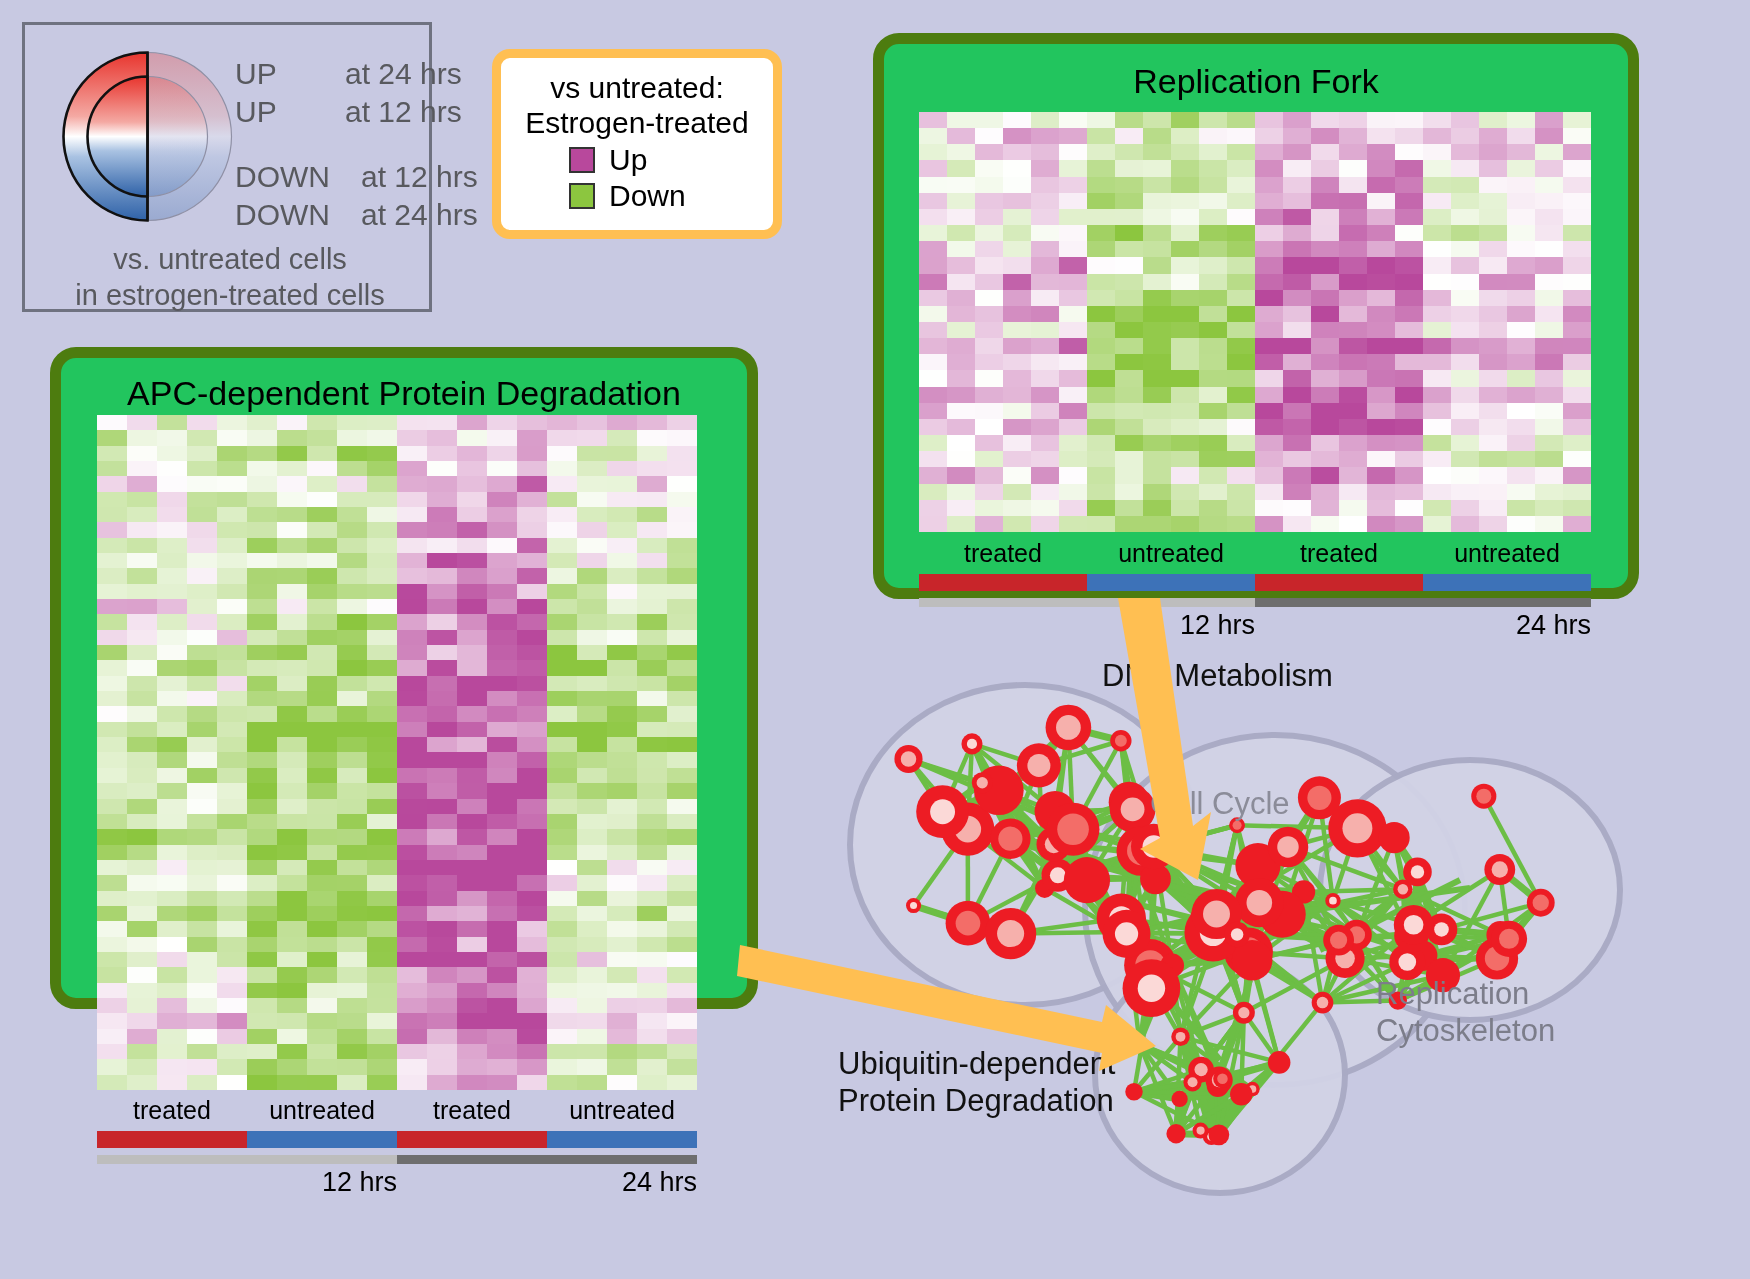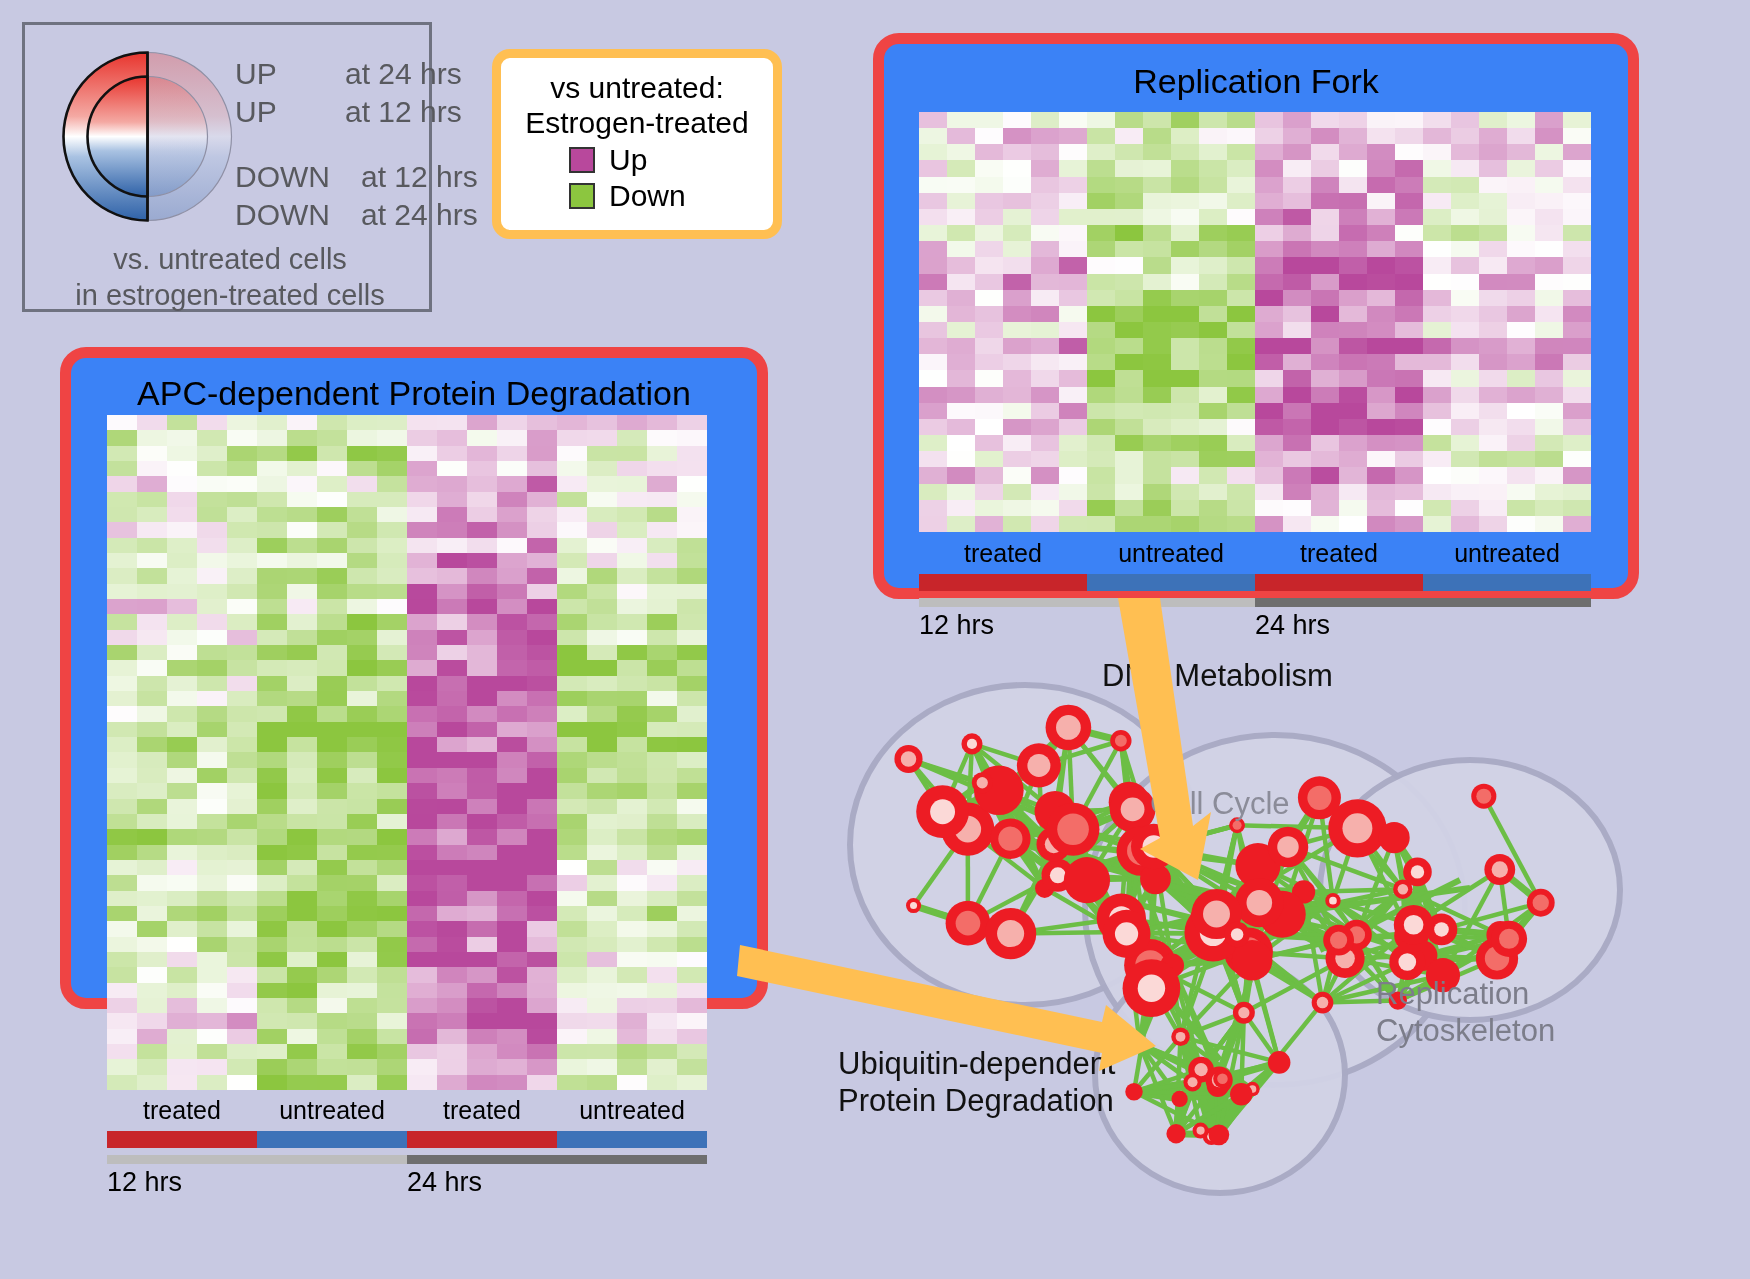--- a/index.html
+++ b/index.html
@@ -33,43 +33,43 @@
     background:#ffffff;border:9px solid #ffbf52;border-radius:18px;box-sizing:border-box;
   }
   #legend-updown-inner{padding:12px 0 0 0;text-align:center;}
   .lg-title{font-size:30px;color:#000;line-height:1.18;}
   .lg-row{display:flex;align-items:center;justify-content:center;gap:14px;margin-top:2px;}
   .sw{width:26px;height:26px;border:2px solid #333;box-sizing:border-box;display:inline-block;}
   .lg-row span.txt{font-size:30px;color:#000;min-width:96px;text-align:left;}
 
   
   .panel{
-    position:absolute;background:#3b82f6;border:11px solid #ef4444;border-radius:26px;
+    position:absolute;background:#22c55e;border:11px solid #4d7c0f;border-radius:26px;
     box-sizing:border-box;
     padding-left:15px;
   }
   #panel-replication{left:873px;top:33px;width:766px;height:566px;}
-  #panel-apc{left:60px;top:347px;width:708px;height:662px;}
+  #panel-apc{left:50px;top:347px;width:708px;height:662px;}
   .panel-title{
     width:100%;text-align:center;font-size:34px;color:#000;
     position:absolute;left:0;
   }
   #panel-replication .panel-title{top:18px;}
   #panel-apc .panel-title{top:16px;}
 
   .heat{position:absolute;display:grid;}
   .heat i{display:block;}
   .grp-labels{position:absolute;display:grid;}
   .grp-labels span{font-size:25px;color:#000;text-align:center;}
   .bar-tr{position:absolute;display:grid;height:17px;}
   .bar-tr i{display:block;}
   .bar-time{position:absolute;display:grid;height:9px;}
   .bar-time i{display:block;}
   .time-labels{position:absolute;display:grid;}
-  .time-labels span{font-size:27px;color:#000;text-align:left;}
+  .time-labels span{font-size:27px;color:#000;text-align:right;}
 
   
   #network{position:absolute;left:820px;top:630px;width:930px;height:649px;}
   .net-label{position:absolute;white-space:nowrap;line-height:1.2;}
   #lbl-dna{font-size:31px;color:#111;left:282px;top:27px;}
   #lbl-cellcycle{font-size:31px;color:#8b8c99;left:330px;top:155px;}
   #lbl-micro{font-size:31px;color:#7c7d8a;left:556px;top:345px;text-align:left;}
   #lbl-ubq{font-size:31px;color:#111;left:18px;top:415px;text-align:left;}
 
   

